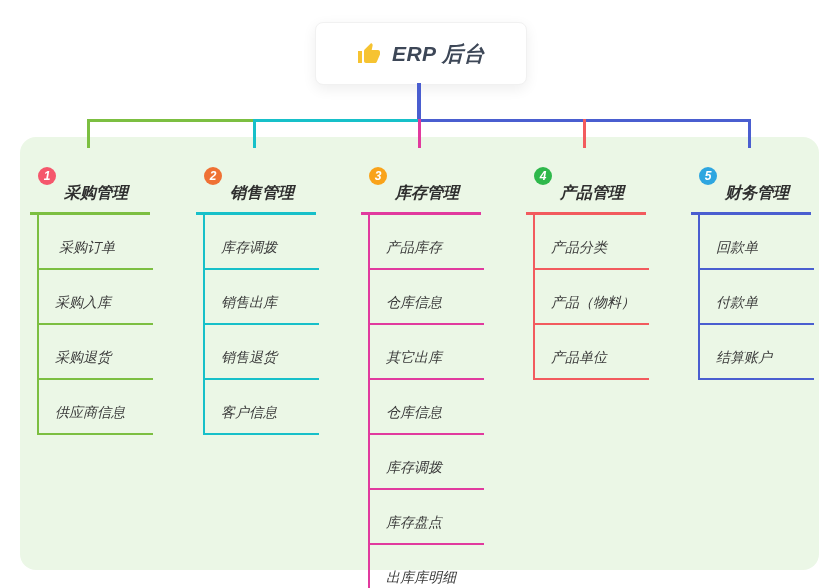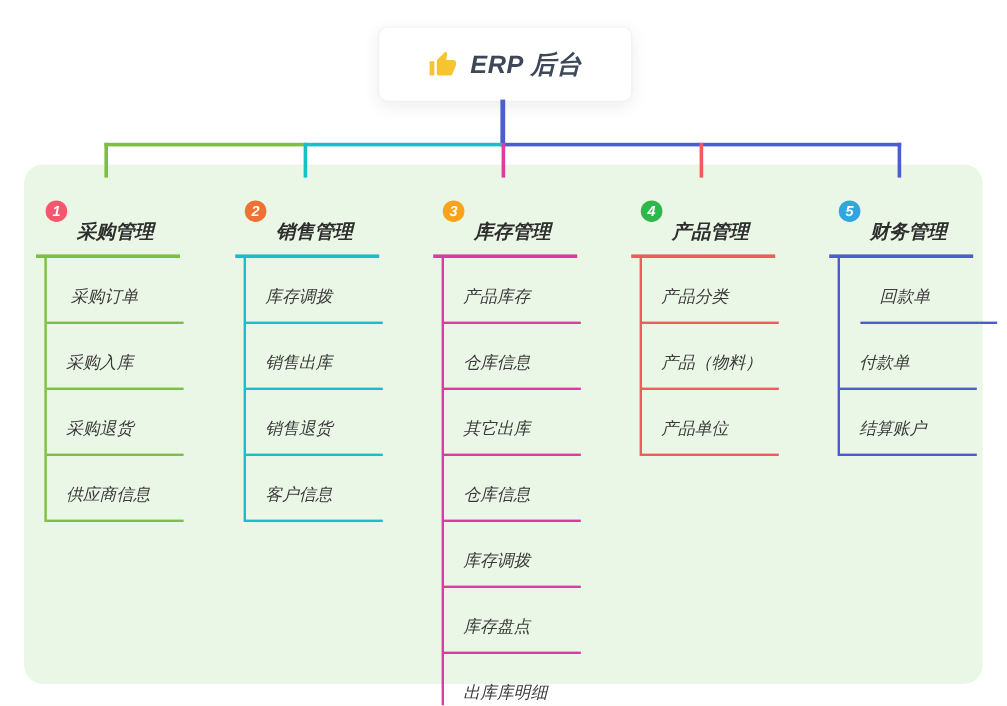--- a/index.html
+++ b/index.html
@@ -104,20 +104,20 @@
           <div class="branch-item" style="border-bottom-color: rgb(242, 91, 94);">产品（物料）</div>
           <div class="branch-item" style="border-bottom-color: rgb(242, 91, 94);">产品单位</div>
         </div>
       </div>
       <div class="branch" style="left: 691px;">
         <div class="branch-header" style="border-bottom-color: rgb(74, 94, 208);">
           <span class="badge" style="background: rgb(46, 166, 224);">5</span>
           <span class="branch-title">财务管理</span>
         </div>
         <div class="branch-items" style="border-left-color: rgb(74, 94, 208);">
-          <div class="branch-item" style="border-bottom-color: rgb(74, 94, 208); margin-left: 17px;">回款单</div>
+          <div class="branch-item" style="border-bottom-color: rgb(74, 94, 208);">回款单</div>
           <div class="branch-item" style="border-bottom-color: rgb(74, 94, 208);">付款单</div>
           <div class="branch-item" style="border-bottom-color: rgb(74, 94, 208);">结算账户</div>
         </div>
       </div>
     </div>
 
 </div>
 
 </body></html>

